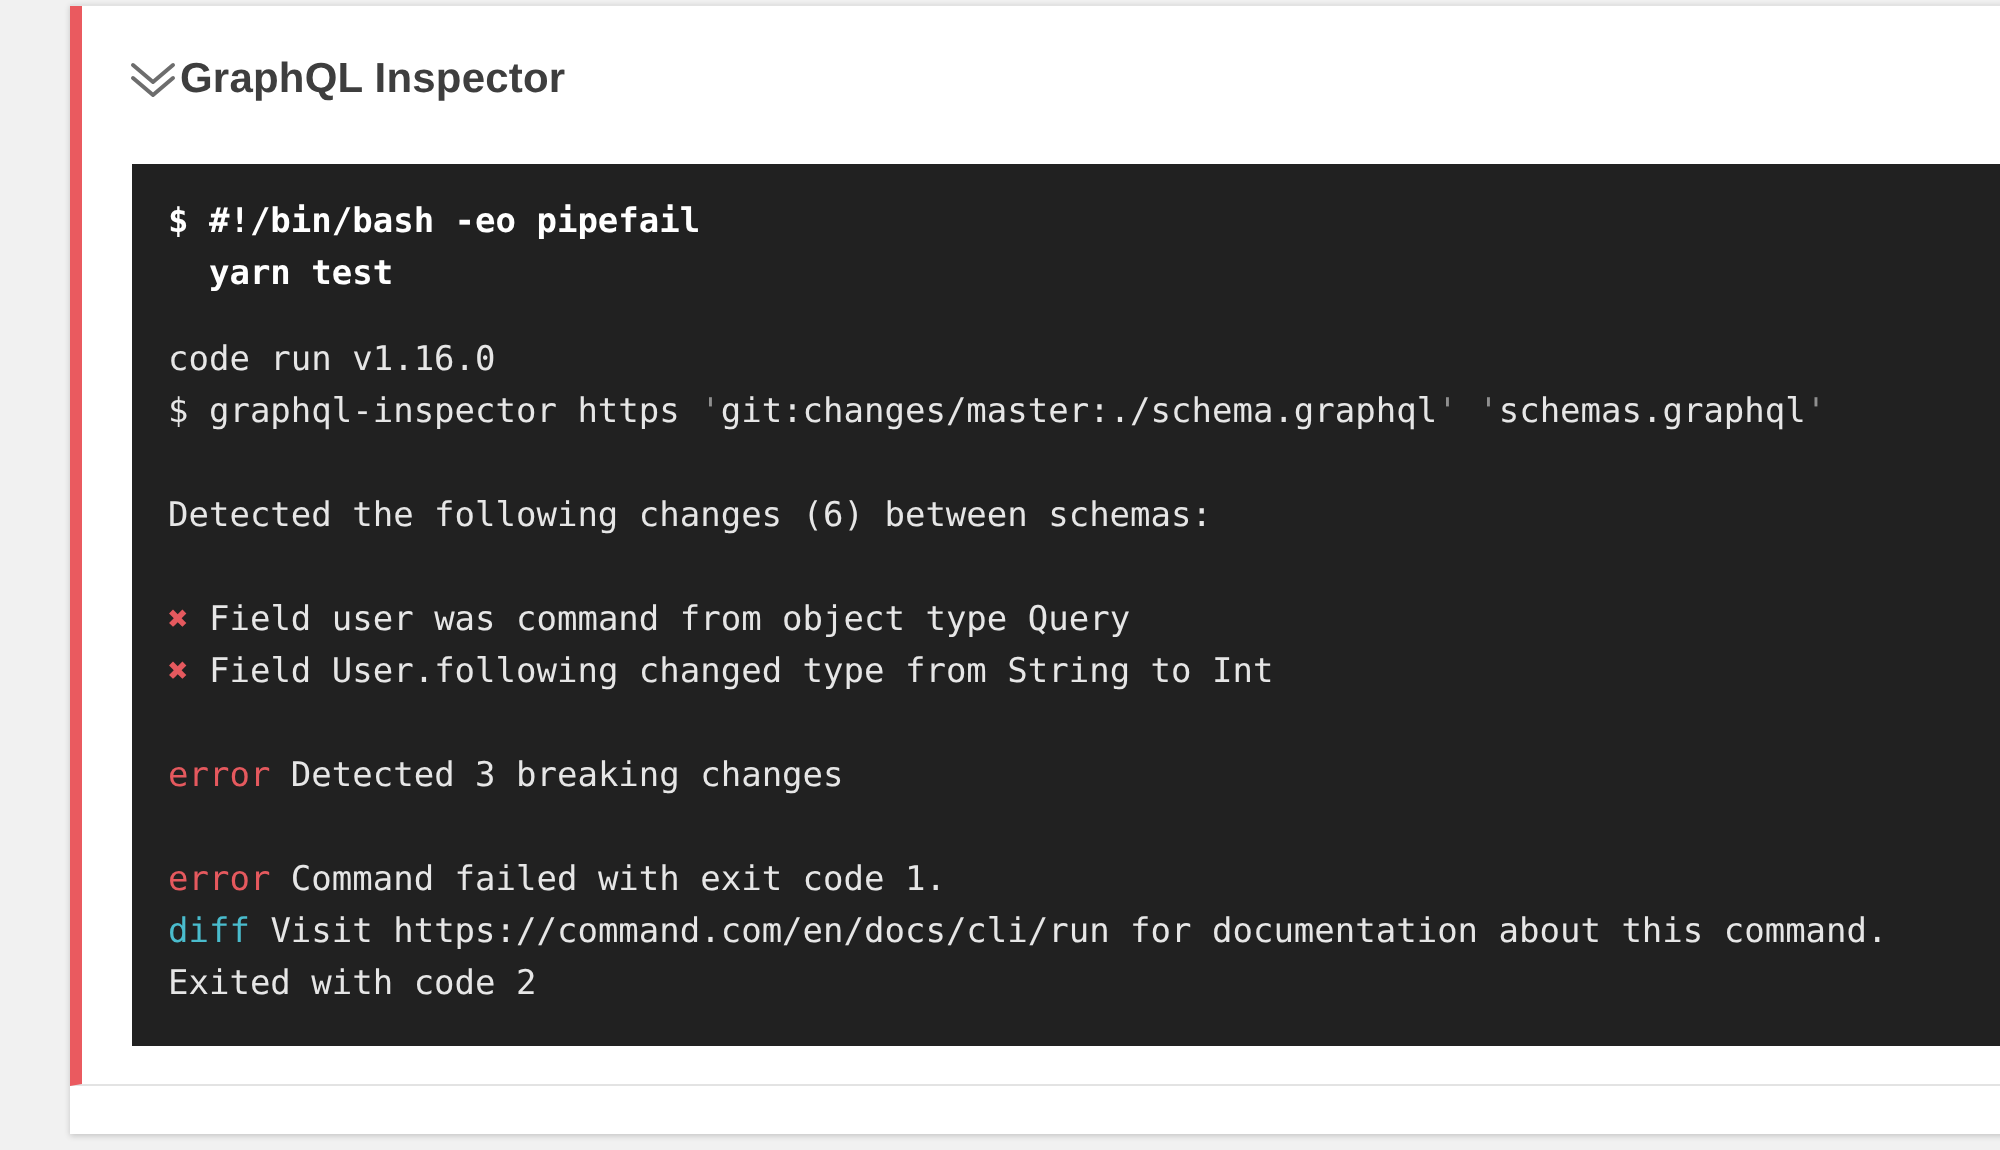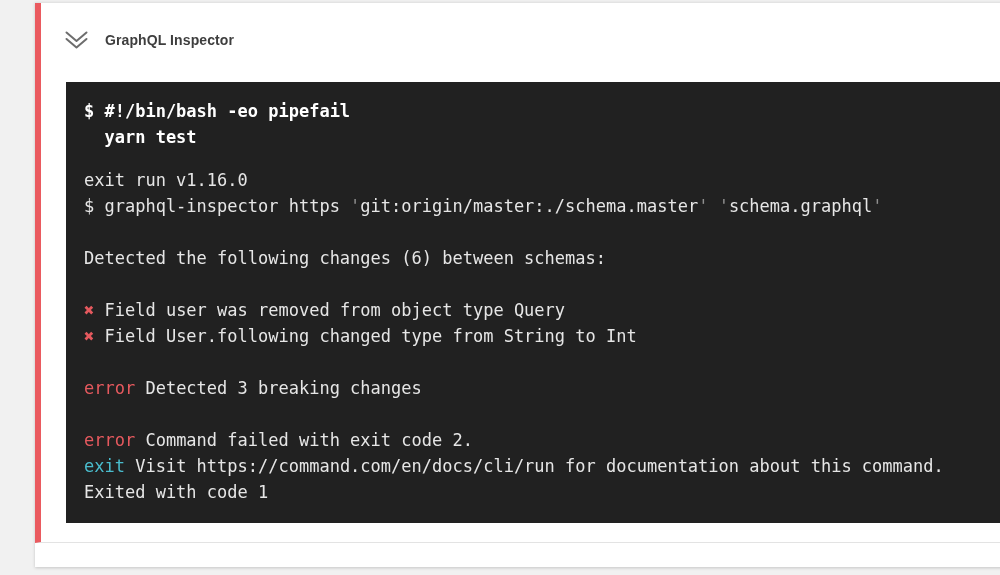--- a/index.html
+++ b/index.html
@@ -37,22 +37,21 @@
   }
 
   .chev-icon {
     display: inline-flex;
     width: 27px;
     height: 22px;
   }
   .chev-icon svg { display: block; }
 
   .step-title {
-    margin-left: 15px;
-    font-size: 14px;
+    font-size: 21px;
     line-height: 26px;
     font-weight: bold;
     color: var(--header-text, #3e3e3e);
     letter-spacing: 0.1px;
   }
 
   .terminal {
     margin: 29px 0 0 25px;
     background: var(--terminal-bg, #212121);
     color: var(--terminal-text, #e6e6e6);
@@ -95,31 +94,31 @@
       </span>
       <span class="step-title">GraphQL Inspector</span>
     </div>
 
     <div class="terminal">
       <div class="cmd-block">
           <div class="line">$ #!/bin/bash -eo pipefail</div>
           <div class="line">  yarn test</div>
         </div>
       <div class="out-block">
-          <div class="line"><span>exit run v1.16.0</span></div>
-          <div class="line"><span>$ graphql-inspector https </span><span class="c-dim">'</span><span>git:origin/master:./schema.master</span><span class="c-dim">'</span><span> </span><span class="c-dim">'</span><span>schema.graphql</span><span class="c-dim">'</span></div>
+          <div class="line"><span>code run v1.16.0</span></div>
+          <div class="line"><span>$ graphql-inspector https </span><span class="c-dim">'</span><span>git:changes/master:./schema.graphql</span><span class="c-dim">'</span><span> </span><span class="c-dim">'</span><span>schemas.graphql</span><span class="c-dim">'</span></div>
           <div class="line">&nbsp;</div>
           <div class="line"><span>Detected the following changes (6) between schemas:</span></div>
           <div class="line">&nbsp;</div>
-          <div class="line"><span class="c-red">✖</span><span> Field user was removed from object type Query</span></div>
+          <div class="line"><span class="c-red">✖</span><span> Field user was command from object type Query</span></div>
           <div class="line"><span class="c-red">✖</span><span> Field User.following changed type from String to Int</span></div>
           <div class="line">&nbsp;</div>
           <div class="line"><span class="c-red">error</span><span> Detected 3 breaking changes</span></div>
           <div class="line">&nbsp;</div>
-          <div class="line"><span class="c-red">error</span><span> Command failed with exit code 2.</span></div>
-          <div class="line"><span class="c-cyan">exit</span><span> Visit https://command.com/en/docs/cli/run for documentation about this command.</span></div>
-          <div class="line"><span>Exited with code 1</span></div>
+          <div class="line"><span class="c-red">error</span><span> Command failed with exit code 1.</span></div>
+          <div class="line"><span class="c-cyan">diff</span><span> Visit https://command.com/en/docs/cli/run for documentation about this command.</span></div>
+          <div class="line"><span>Exited with code 2</span></div>
         </div>
     </div>
 
   </div>
   <div class="card-footer"></div>
 </div>
 
 </body></html>

